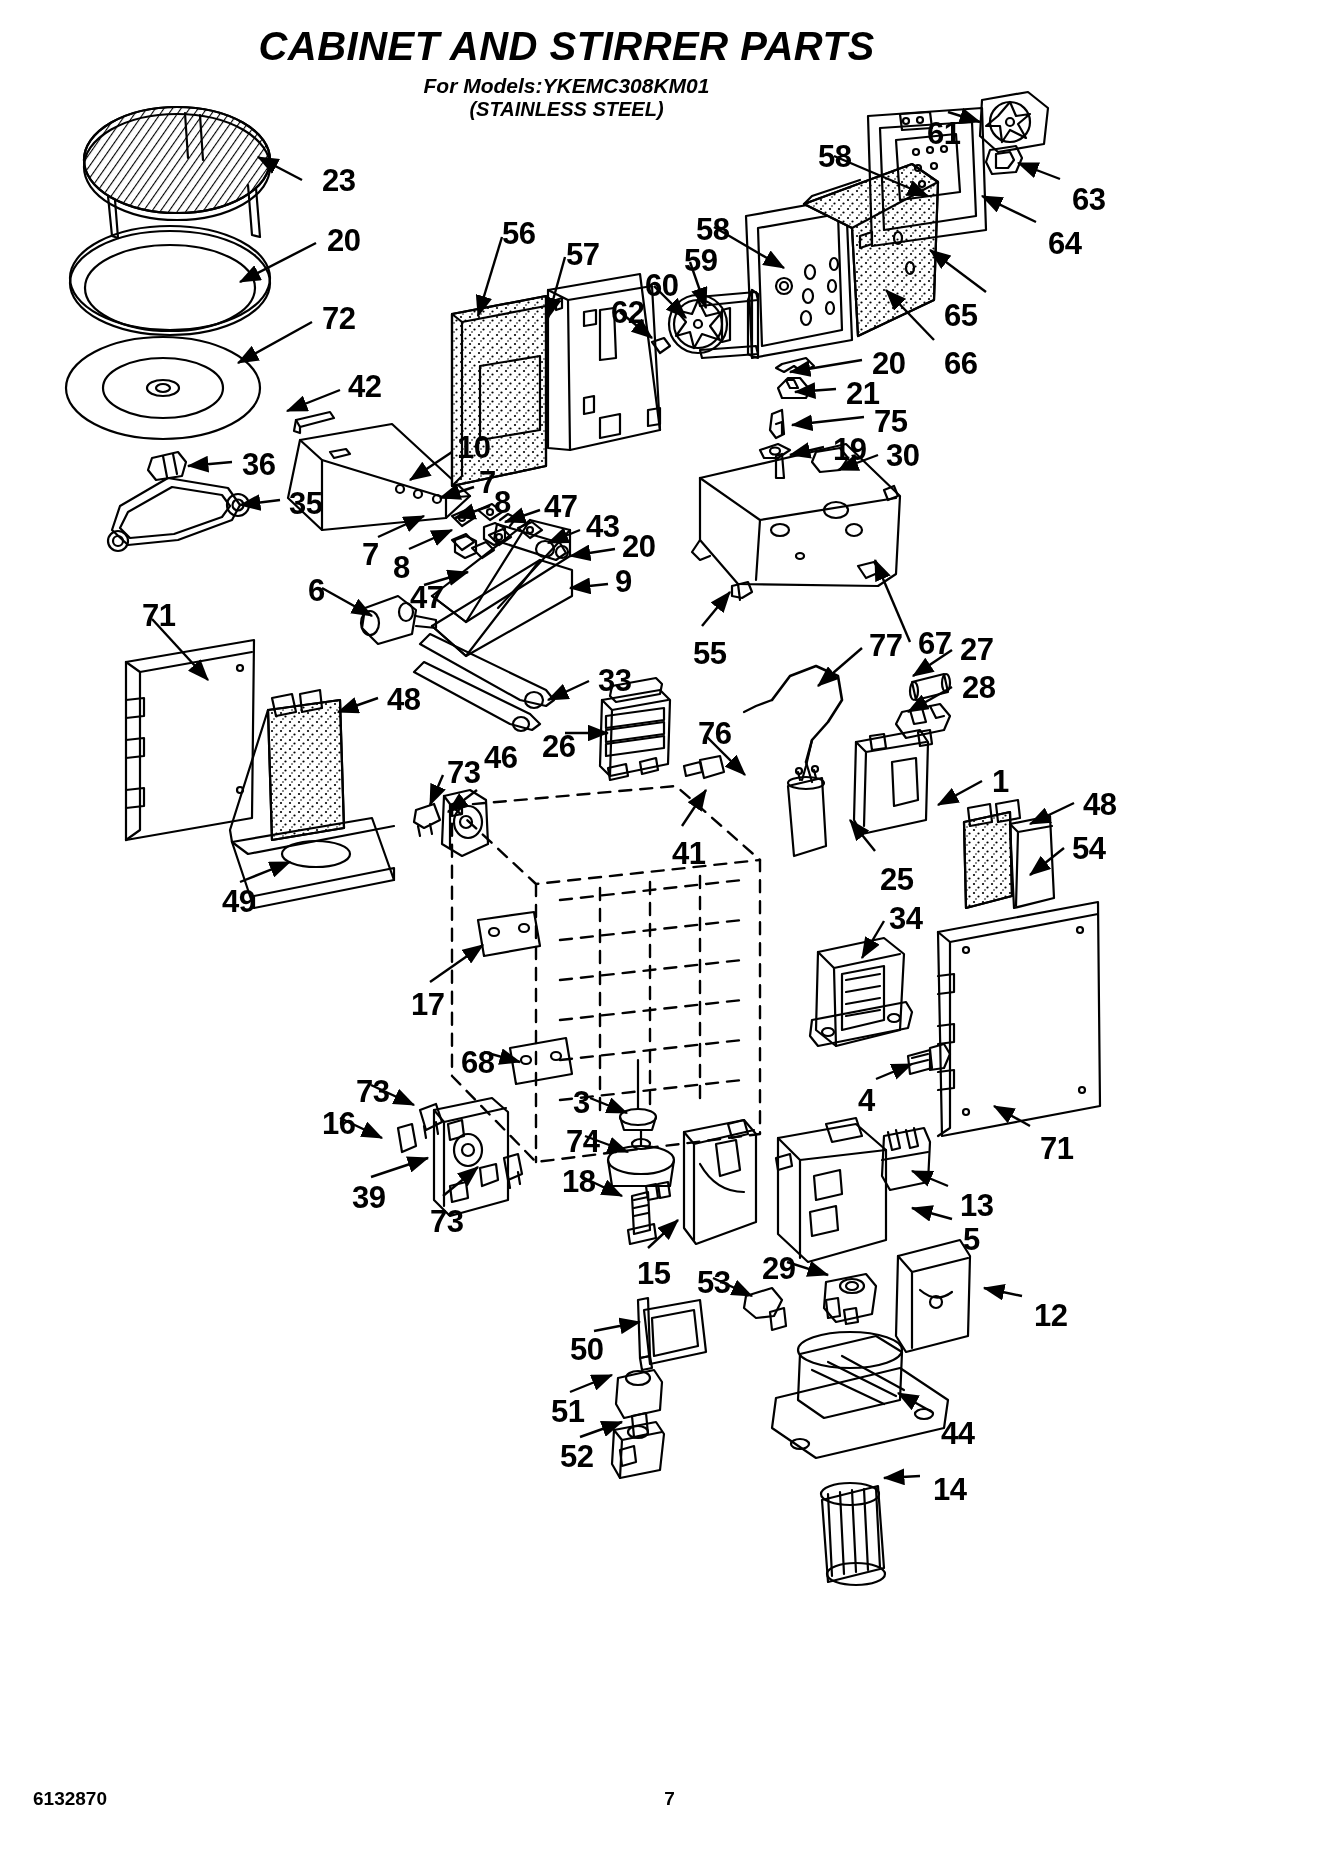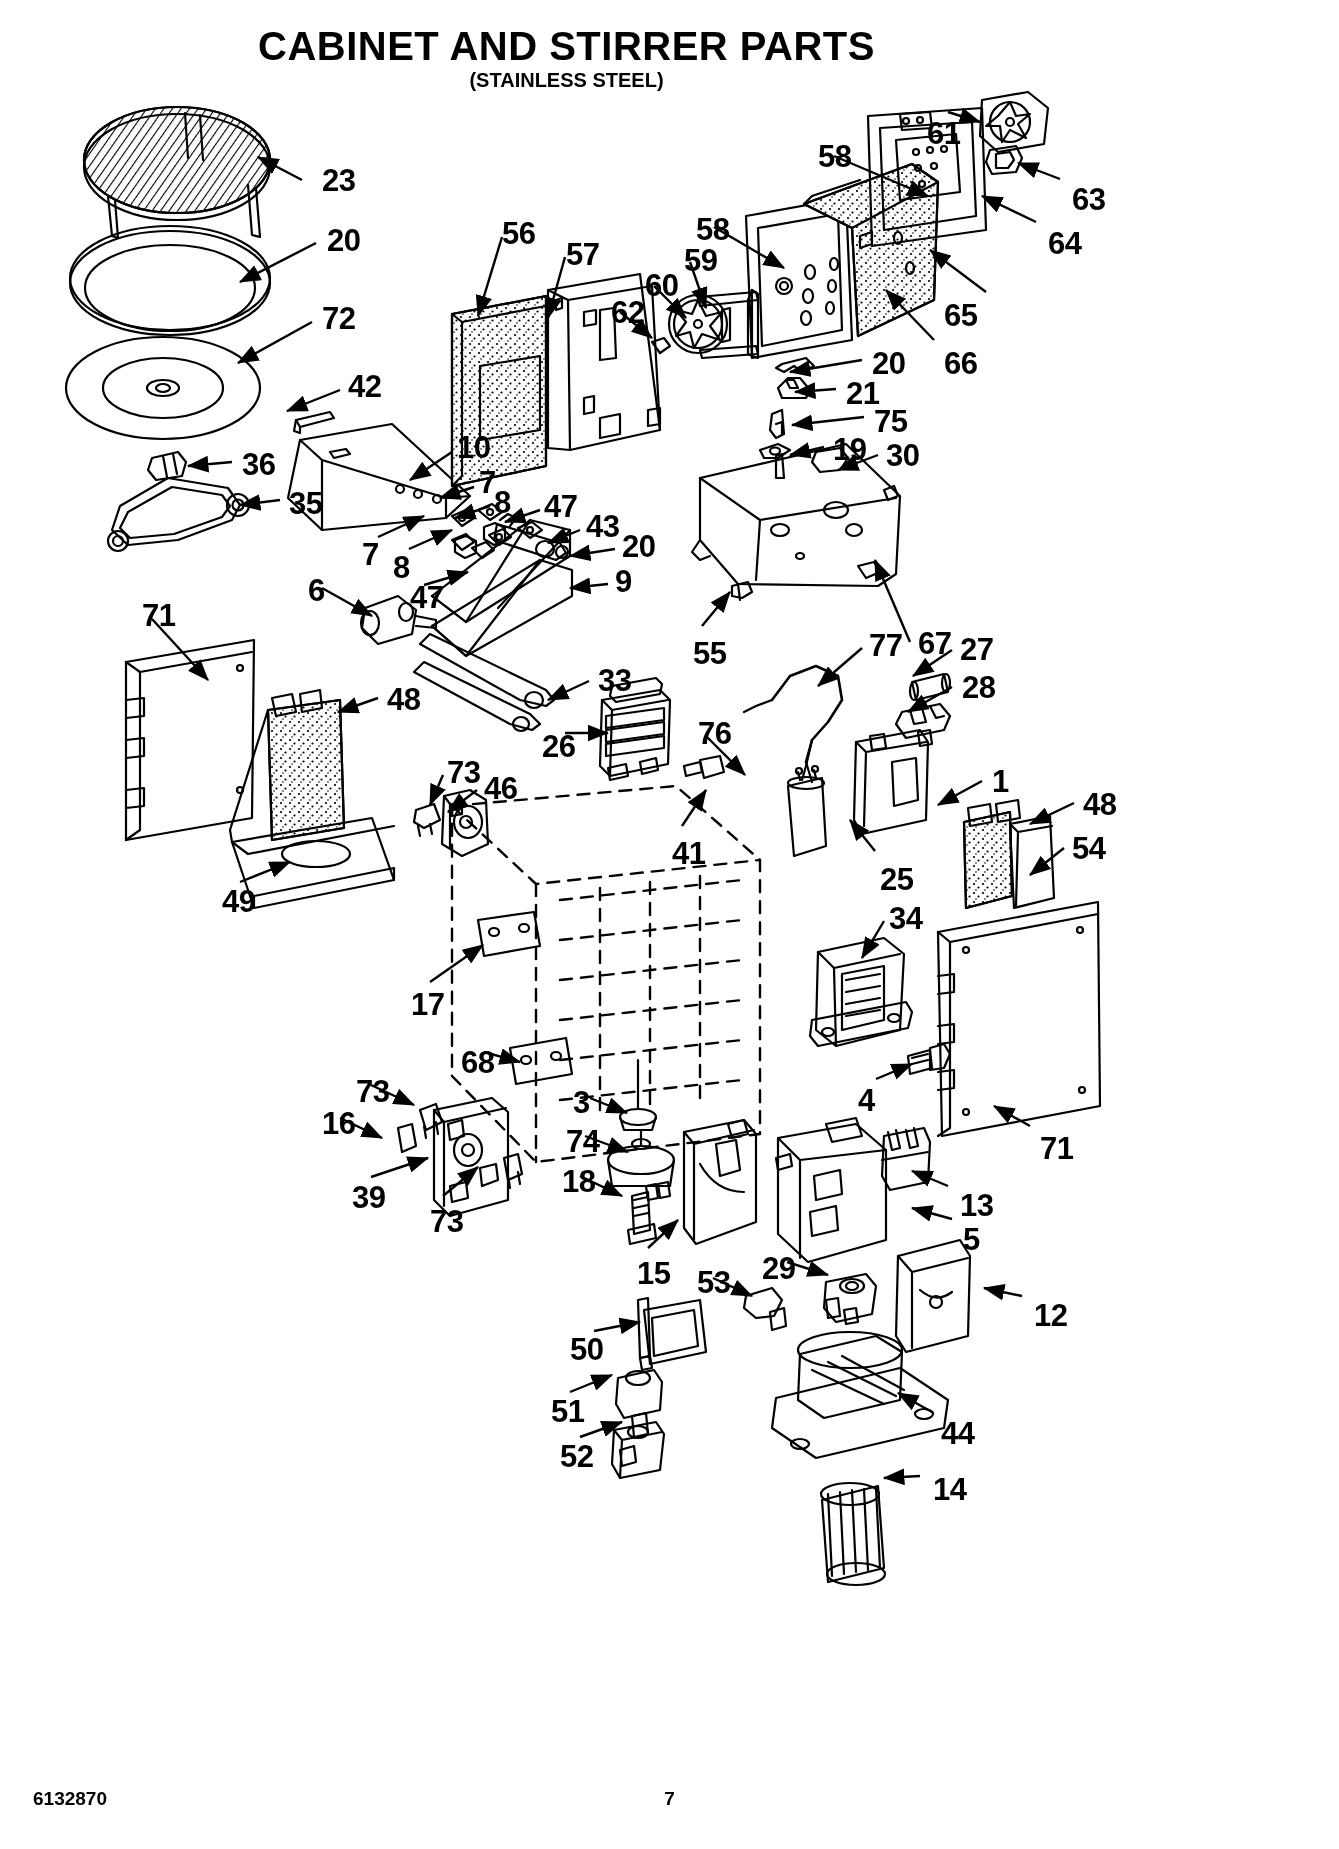--- a/index.html
+++ b/index.html
@@ -14,20 +14,21 @@
     height:1849px;
     background:#ffffff;
     overflow:hidden;
   }
   
   #header{
     position:absolute;
     left:0; top:26px;
     width:1133px;
     text-align:center;
+    font-style:italic;
   }
   #doc-title{
     font-size:40px;
     font-weight:bold;
     letter-spacing:0.5px;
     line-height:1.04;
     margin:0;
   }
   #doc-subtitle{
     font-size:21px;
@@ -77,20 +78,21 @@
     color:#000;
   }
 </style>
 </head>
 <body>
 
 <div id="page">
 
   <div id="header">
     <div id="doc-title">CABINET AND STIRRER PARTS</div>
+    <div id="doc-subtitle">For Models:YKEMC308KM01</div>
     <div id="doc-subtitle2">(STAINLESS STEEL)</div>
   </div>
 
   <div id="drawing">
     <svg width="1339" height="1849" viewBox="0 0 1339 1849" xmlns="http://www.w3.org/2000/svg">
       <defs>
         <pattern id="hatch" width="7" height="7" patternTransform="rotate(35)" patternUnits="userSpaceOnUse">
           <line x1="0" y1="0" x2="0" y2="7" stroke="#000" stroke-width="2.2"></line>
         </pattern>
         <pattern id="speckle" width="9" height="9" patternUnits="userSpaceOnUse">
@@ -700,21 +702,21 @@
       <div class="callout" style="left: 410px; top: 582px;">47</div>
       <div class="callout" style="left: 308px; top: 575px;">6</div>
       <div class="callout" style="left: 598px; top: 665px;">33</div>
       <div class="callout" style="left: 542px; top: 731px;">26</div>
       <div class="callout" style="left: 698px; top: 718px;">76</div>
       <div class="callout" style="left: 672px; top: 838px;">41</div>
       <div class="callout" style="left: 142px; top: 600px;">71</div>
       <div class="callout" style="left: 387px; top: 684px;">48</div>
       <div class="callout" style="left: 222px; top: 886px;">49</div>
       <div class="callout" style="left: 447px; top: 757px;">73</div>
-      <div class="callout" style="left: 484px; top: 773px;">46</div>
+      <div class="callout" style="left: 484px; top: 742px;">46</div>
       <div class="callout" style="left: 411px; top: 989px;">17</div>
       <div class="callout" style="left: 461px; top: 1047px;">68</div>
       <div class="callout" style="left: 356px; top: 1076px;">73</div>
       <div class="callout" style="left: 322px; top: 1108px;">16</div>
       <div class="callout" style="left: 352px; top: 1182px;">39</div>
       <div class="callout" style="left: 430px; top: 1206px;">73</div>
       <div class="callout" style="left: 573px; top: 1087px;">3</div>
       <div class="callout" style="left: 566px; top: 1126px;">74</div>
       <div class="callout" style="left: 562px; top: 1166px;">18</div>
       <div class="callout" style="left: 637px; top: 1258px;">15</div>

